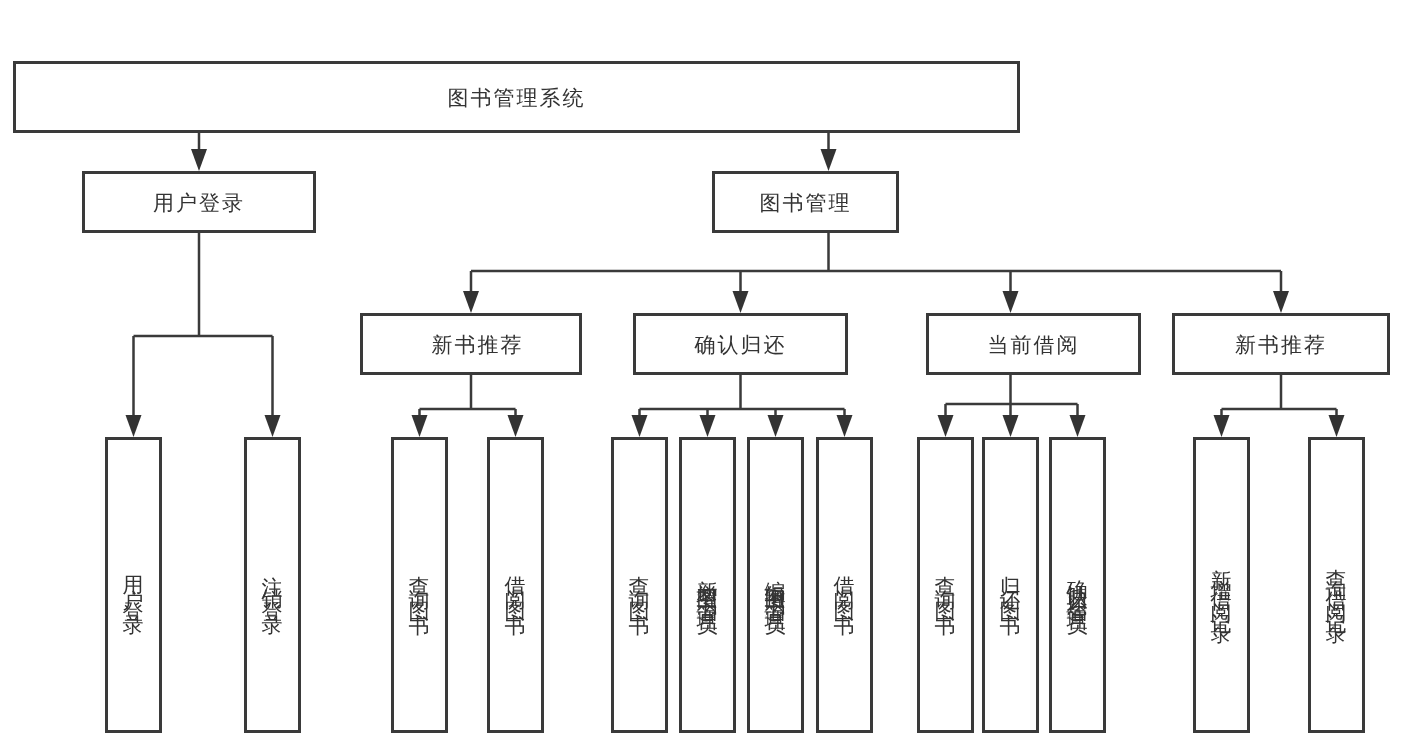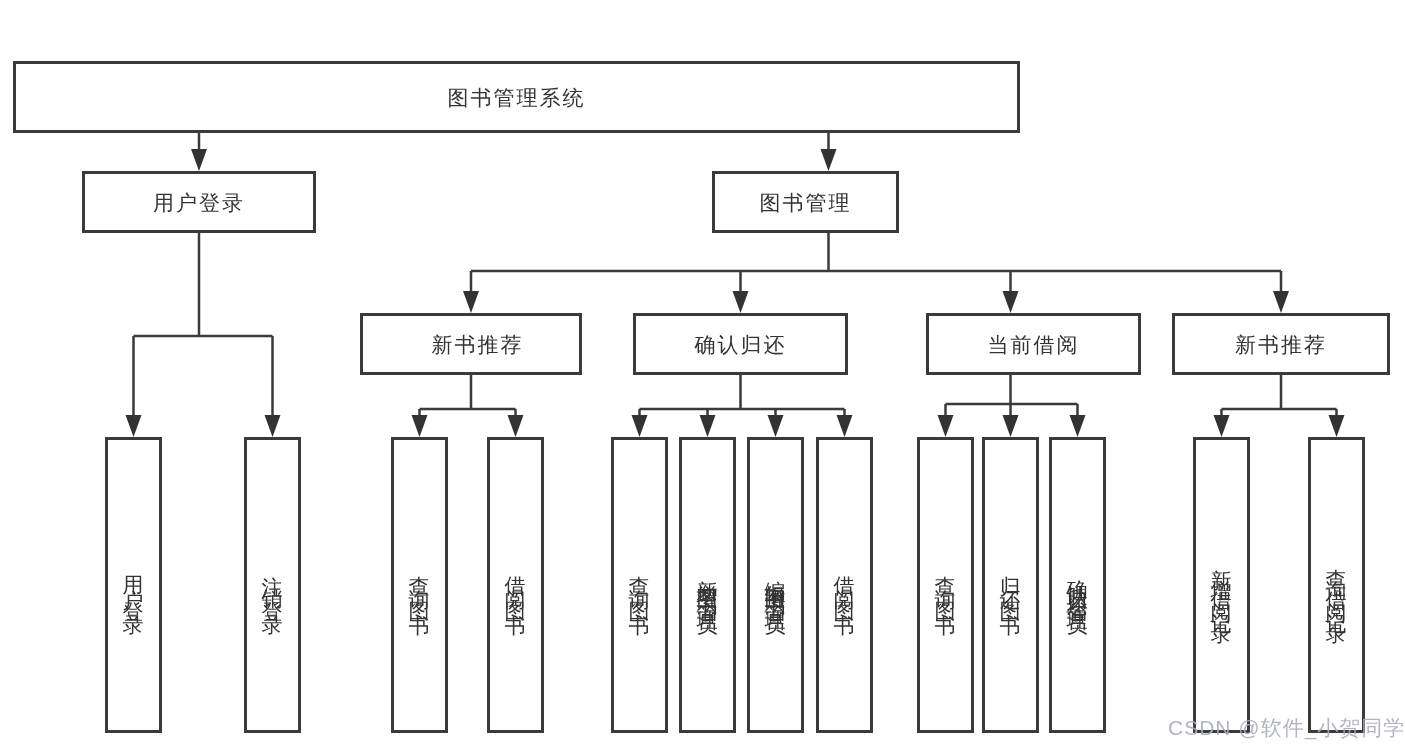--- a/index.html
+++ b/index.html
@@ -178,15 +178,14 @@
     <span class="sp-tight">确认归还（管理员）</span>
   </div>
 
   <div class="vbox" style="left:1193px;">
     <span class="sp-mid">新增借阅记录</span>
   </div>
   <div class="vbox" style="left:1308px;">
     <span class="sp-mid">查询借阅记录</span>
   </div>
 
-  <div class="watermark">CSDN @软件_小贺同学</div>
 
 </div>
 
 </body></html>

